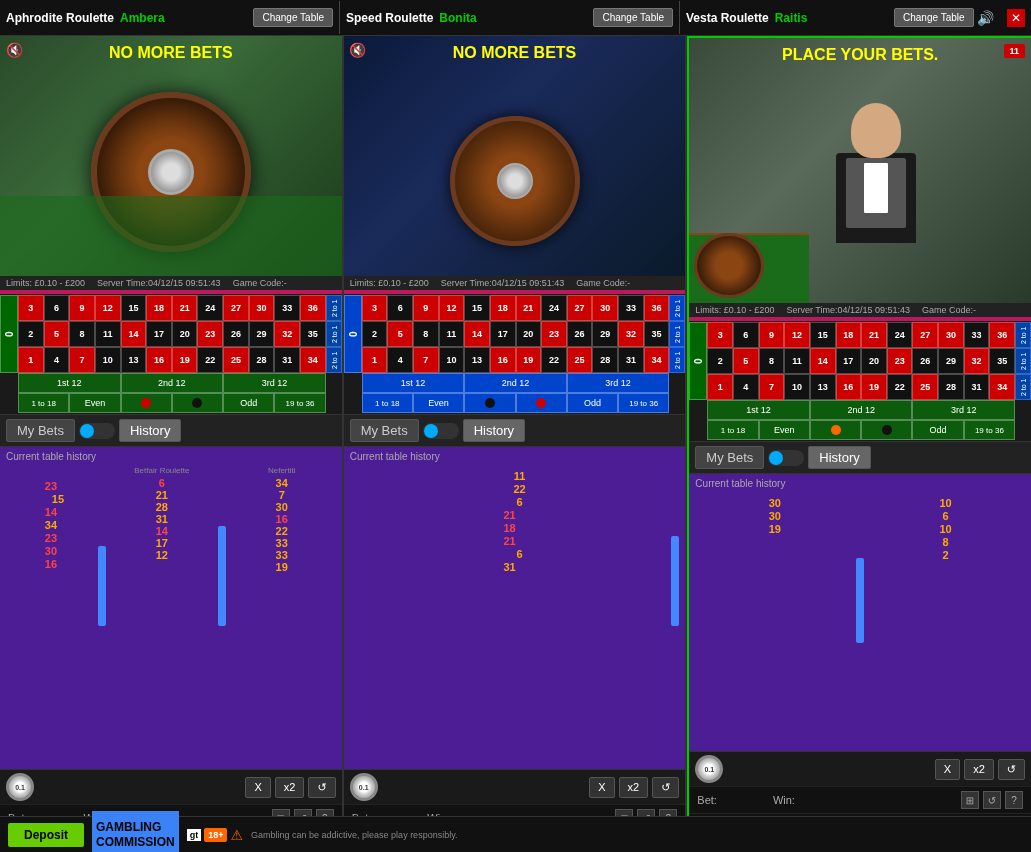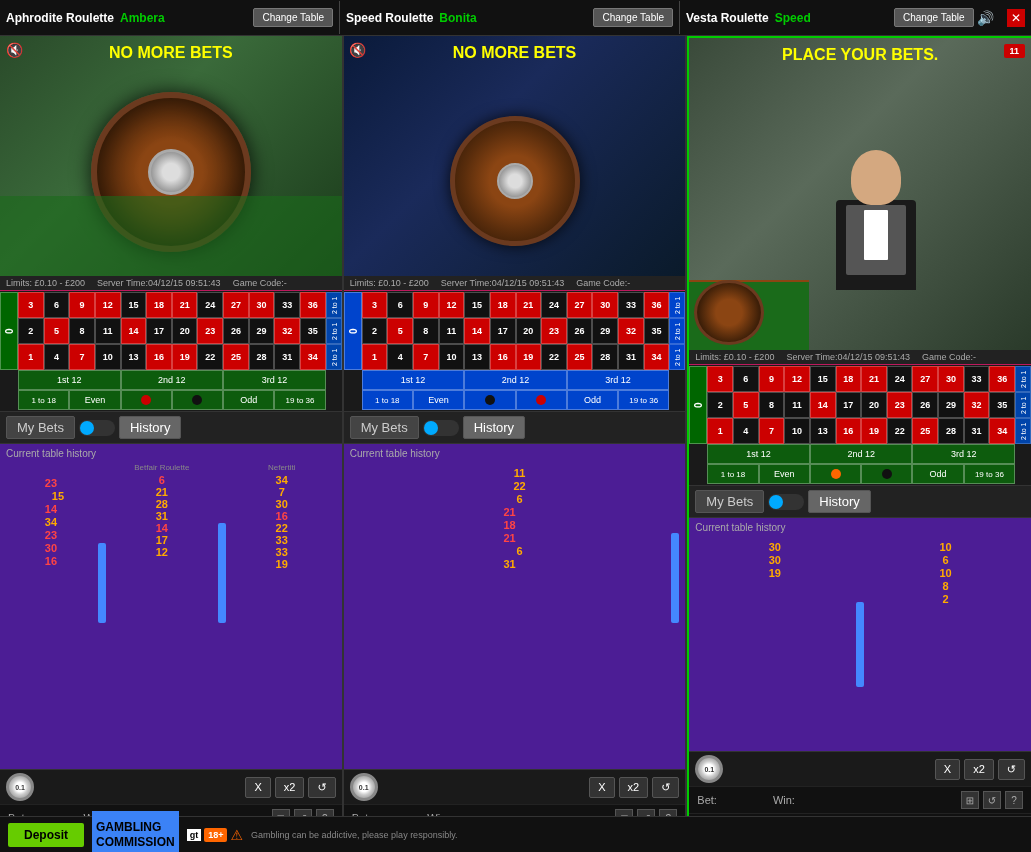--- a/index.html
+++ b/index.html
@@ -206,21 +206,21 @@
       background: #1a6b1a;
       opacity: 0.6;
     }
 
     
     .info-bar {
       background: #222;
       padding: 2px 6px;
       font-size: 9px;
       color: #aaa;
-      border-bottom: 1px solid #be185d;
+      border-bottom: 4px solid #be185d;
       display: flex;
       gap: 12px;
     }
 
     .red-dot {
       width: 10px;
       height: 10px;
       background: #cc0000;
       border-radius: 50%;
       display: inline-block;
@@ -611,21 +611,21 @@
     <div class="table-name-group">
       <span class="table-main-name">Speed Roulette</span>
       <span class="table-dealer-name">Bonita</span>
     </div>
     <button class="change-table-btn">Change Table</button>
   </div>
 
   <div class="table-header">
     <div class="table-name-group">
       <span class="table-main-name">Vesta Roulette</span>
-      <span class="table-dealer-name">Speed</span>
+      <span class="table-dealer-name">Raitis</span>
     </div>
     <button class="change-table-btn">Change Table</button>
     <span class="sound-icon">🔊</span>
     <button class="close-btn">✕</button>
   </div>
 </div>
 
 <div class="panels-row">
 
   <div class="panel">
@@ -942,21 +942,21 @@
     </div>
 
     <div class="balance-row">
       <span class="balance-label">Balance:</span>
       <span class="balance-value">£0.00</span>
     </div>
   </div>
 
   <div class="panel green-border">
 
-    <div class="video-section" style="height:312px; background: linear-gradient(135deg, #3a4a3a 0%, #5a6a5a 40%, #2a3a2a 100%);">
+    <div class="video-section" style="height:265px; background: linear-gradient(135deg, #3a4a3a 0%, #5a6a5a 40%, #2a3a2a 100%);">
       <div class="place-bets-banner">PLACE YOUR BETS.</div>
       <div class="live-badge">11</div>
 
       <div style="position:absolute; bottom:60px; left:50%; transform:translateX(-30%); z-index:5;">
         <div style="width:50px; height:55px; background:#d4a880; border-radius:50% 50% 40% 40%; margin:0 auto; position:relative; z-index:6;"></div>
         <div style="width:80px; height:90px; background:#1a1a1a; margin:-5px auto 0; border-radius:4px 4px 0 0; position:relative;">
           <div style="position:absolute; top:5px; left:10px; width:60px; height:70px; background:#555; border-radius:2px;"></div>
           <div style="position:absolute; top:10px; left:28px; width:24px; height:50px; background:#fff; border-radius:1px;"></div>
         </div>
       </div>

